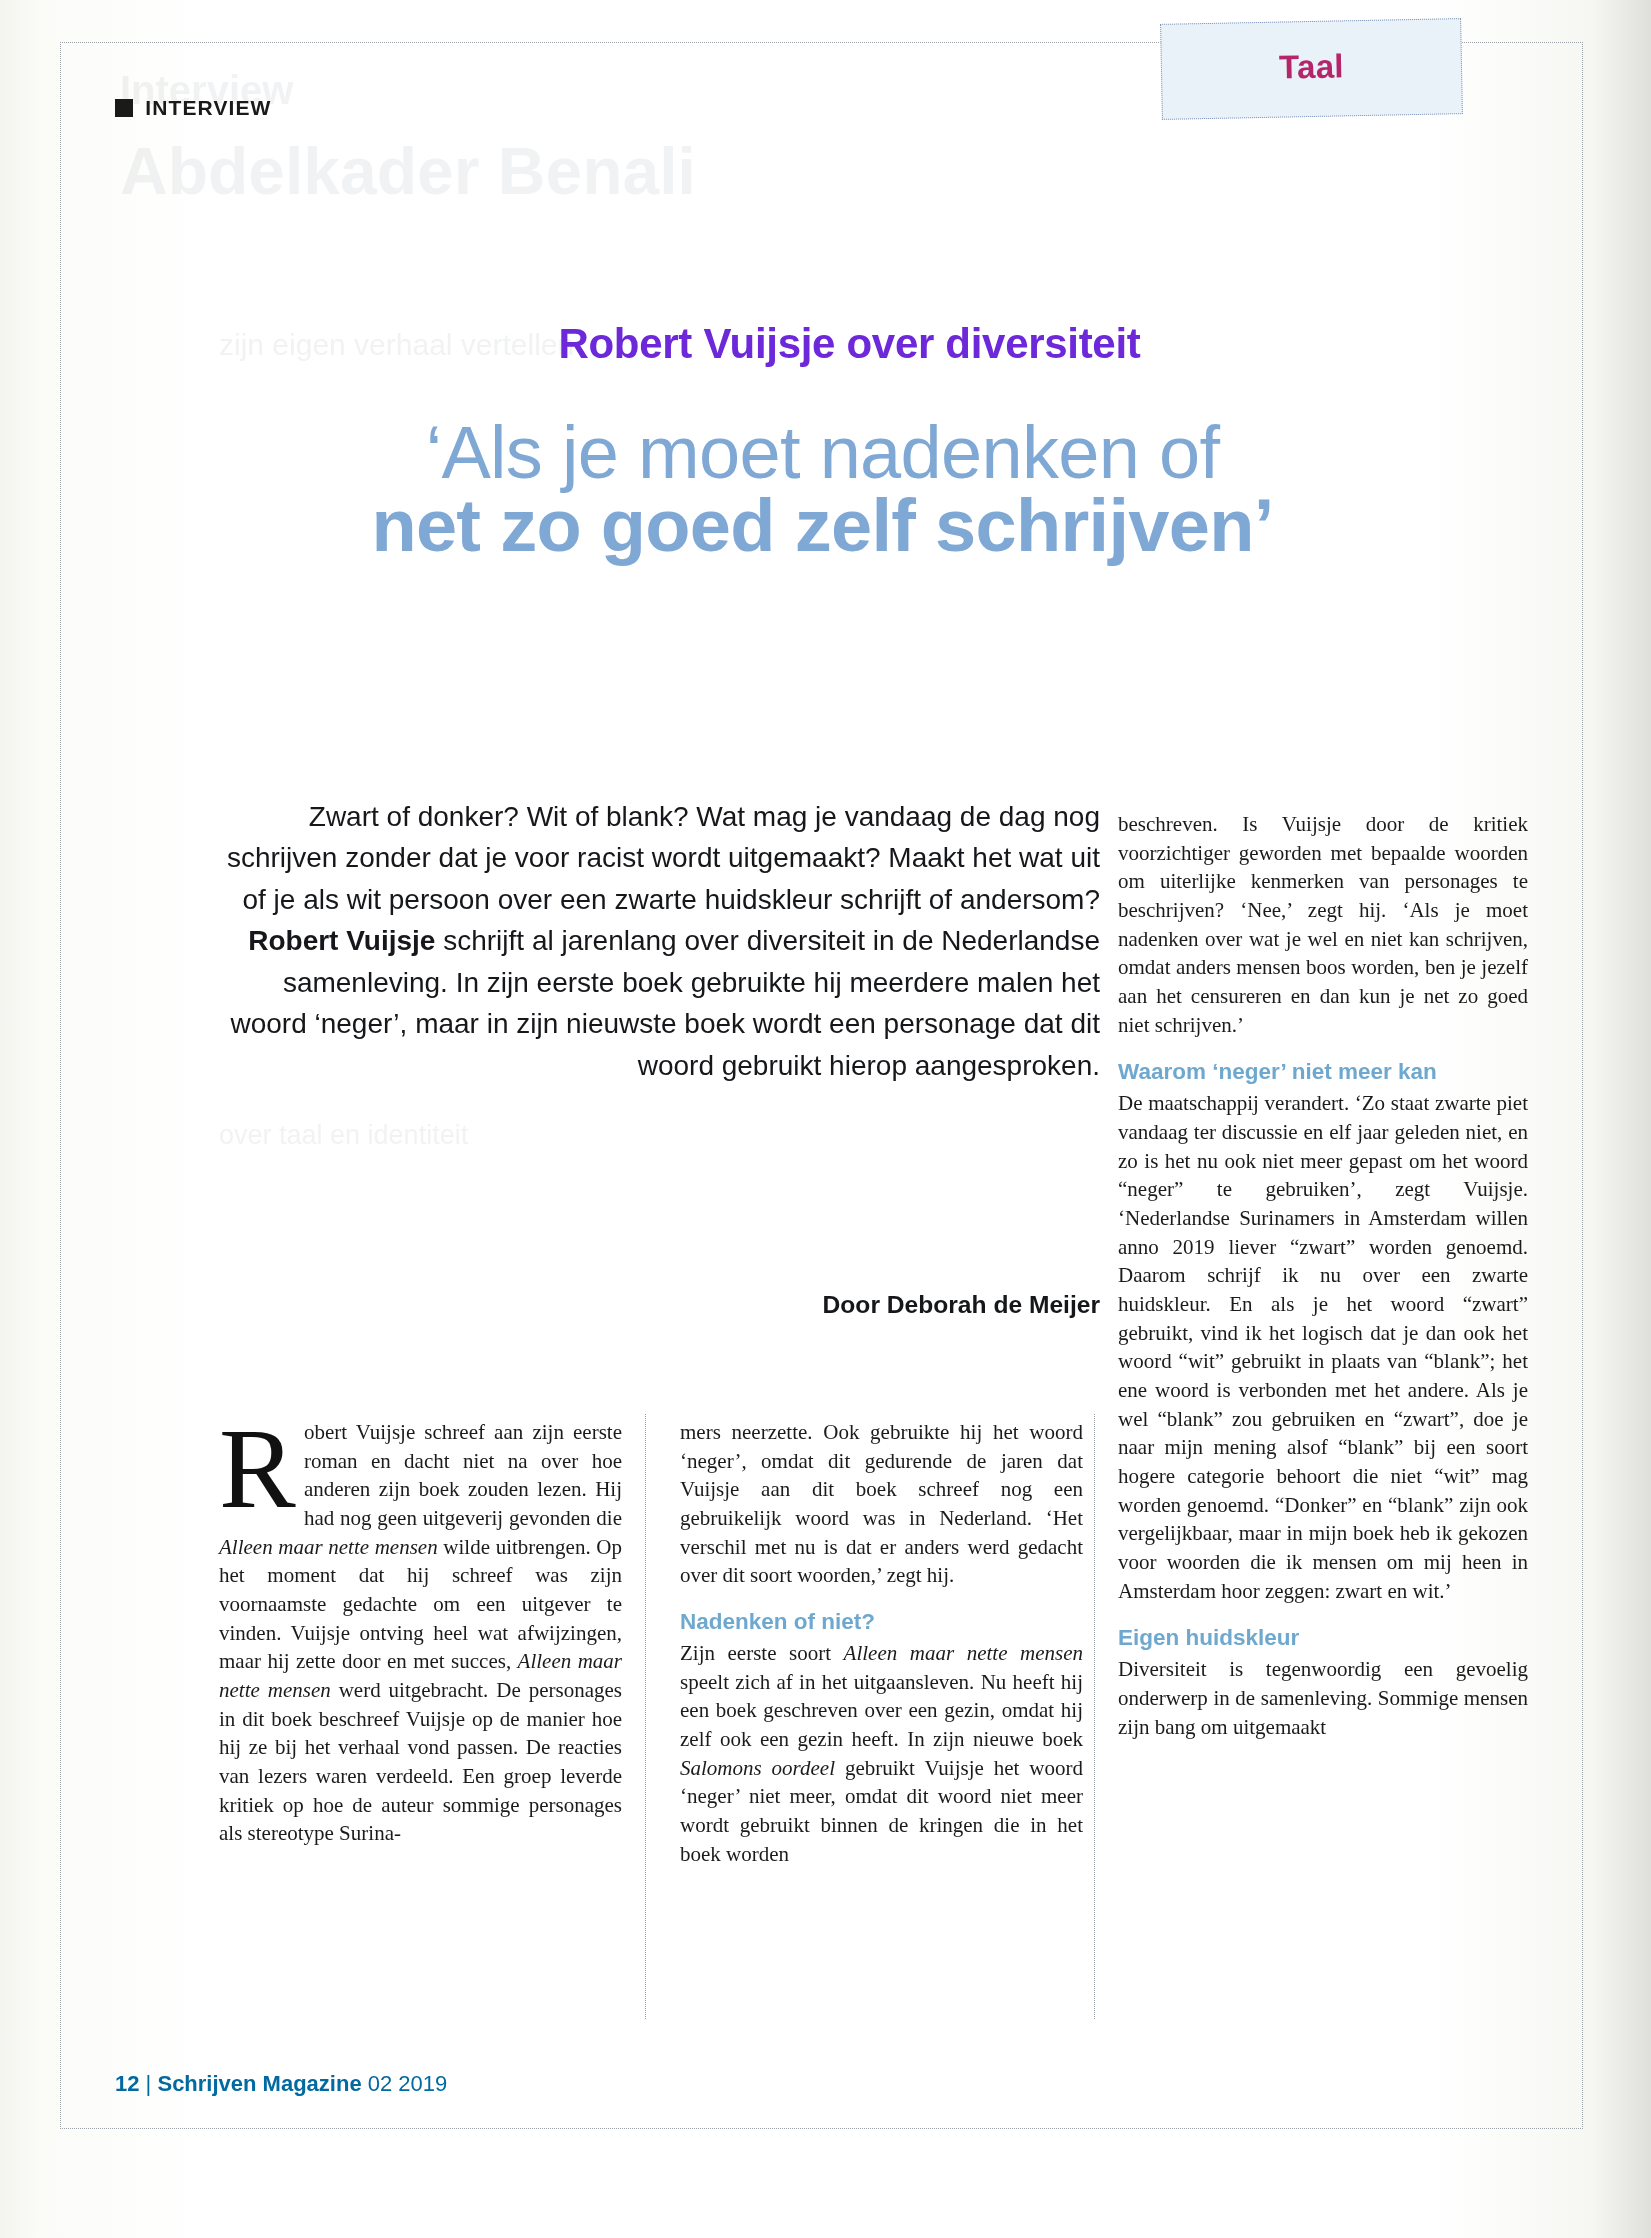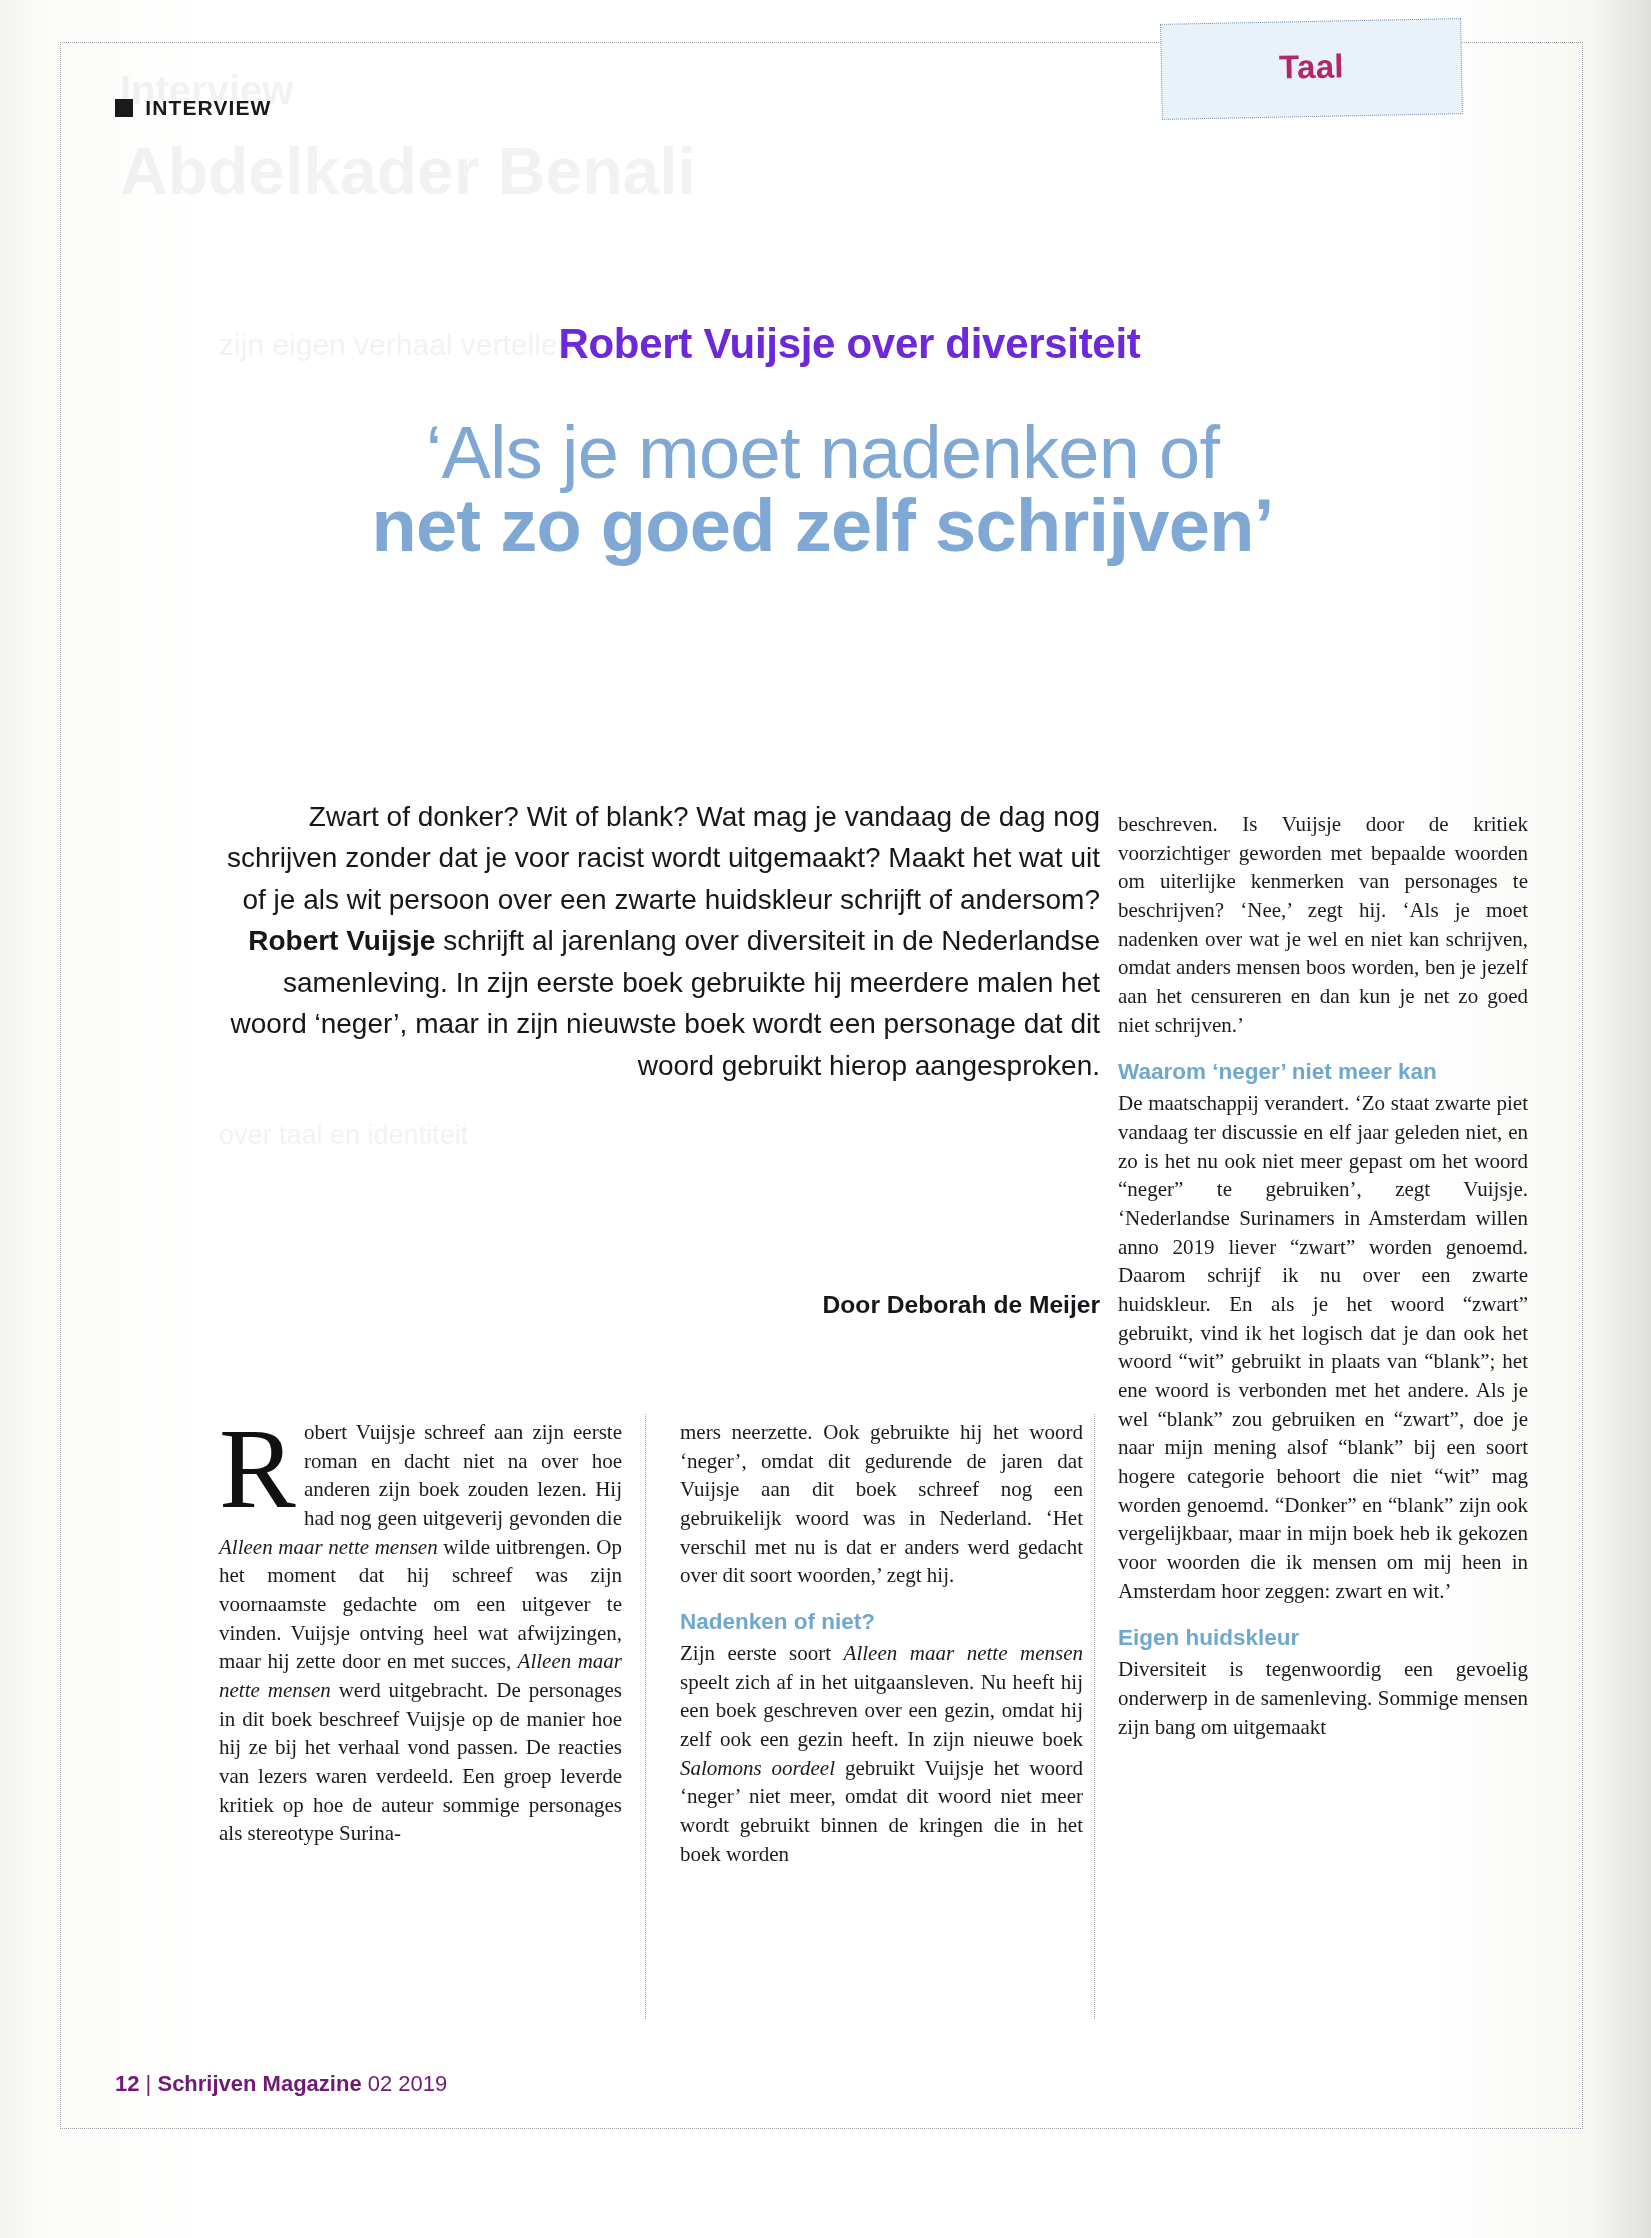--- a/index.html
+++ b/index.html
@@ -211,21 +211,21 @@
   .col3 .sub-head { margin-top: 19px; }
   em { font-style: italic; }
 
   
   .footer {
     position: absolute;
     left: 115px;
     top: 2071px;
     font-family: "Liberation Sans", sans-serif;
     font-size: 22px;
-    color: #701a75;
+    color: #0369a1;
   }
   .footer .pg { font-weight: bold; }
   .footer .mag { font-weight: bold; }
   .footer .iss { font-weight: normal; }
 </style>
 </head>
 <body>
 
 <div class="page">
   <div class="paper-tint"></div>

